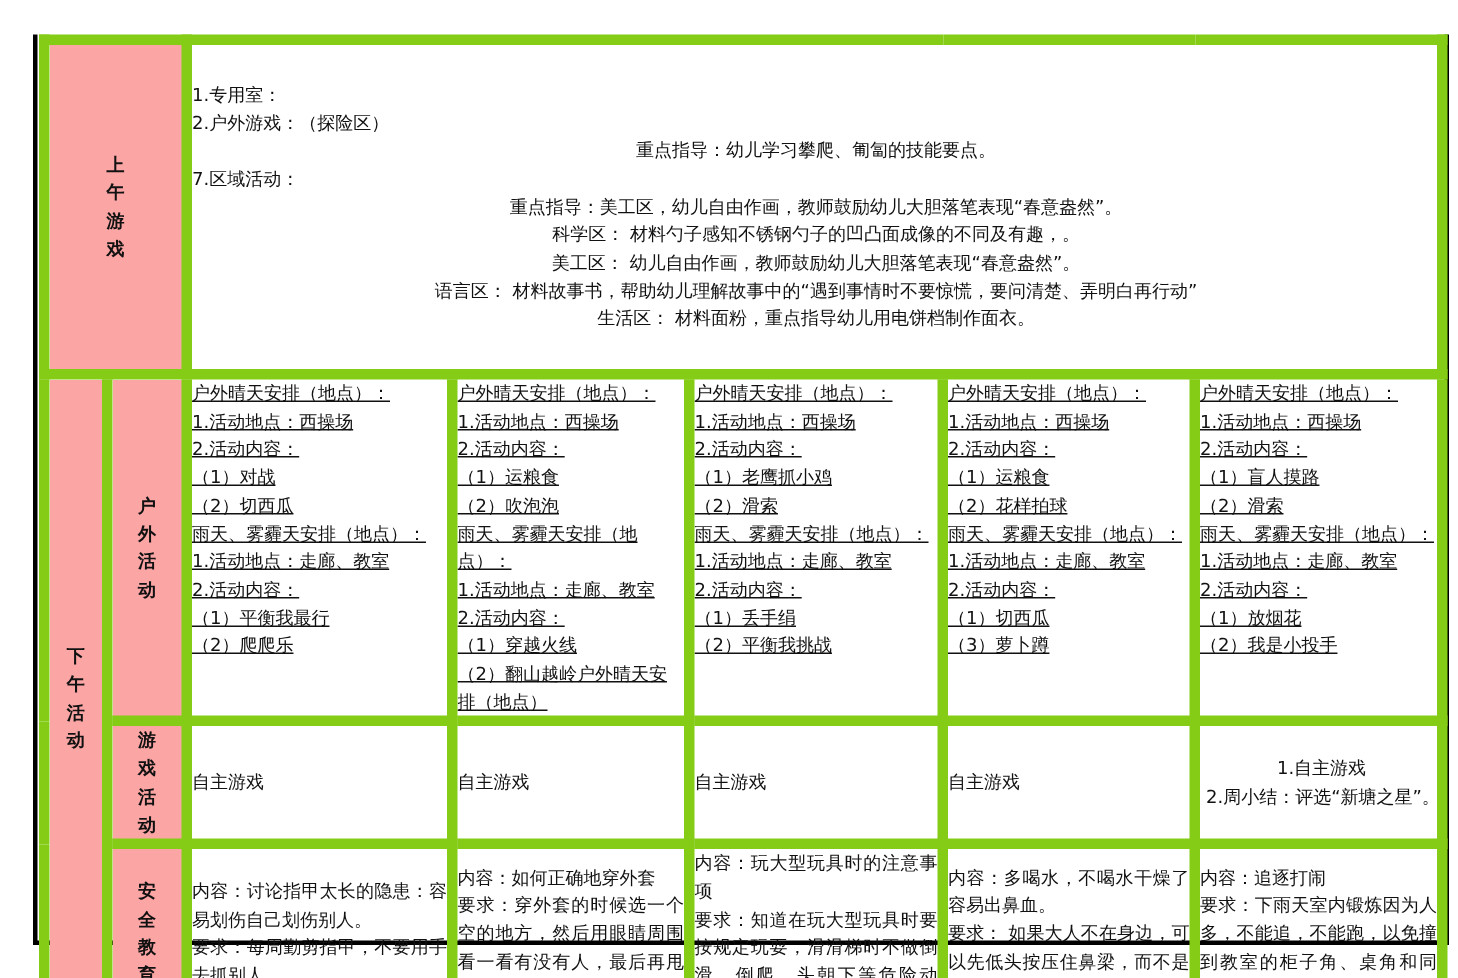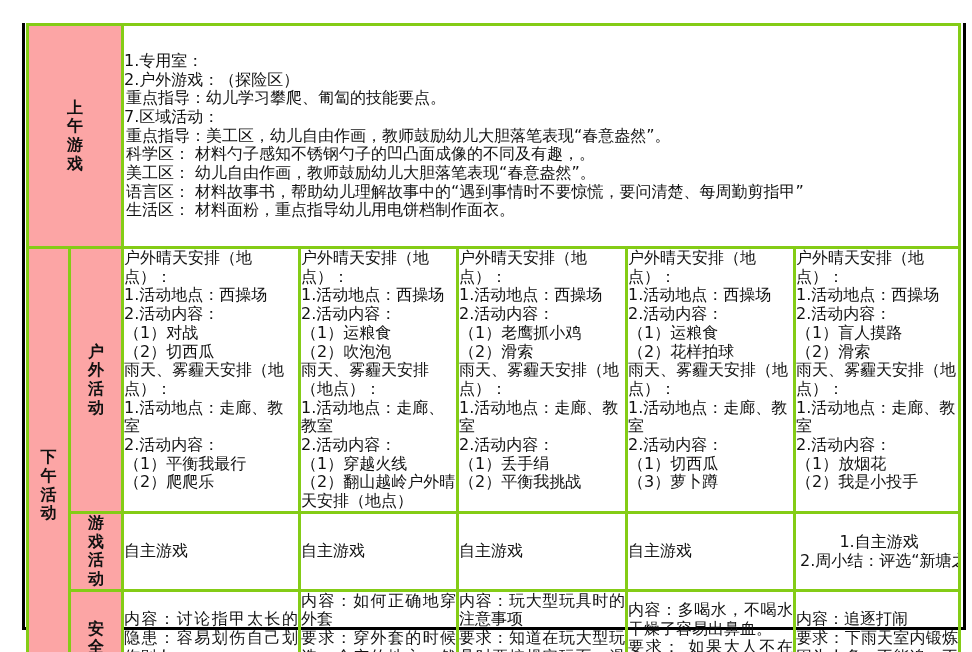--- a/index.html
+++ b/index.html
@@ -9,33 +9,33 @@
     position: absolute; left: 22px; top: 23px;
     width: 936px; height: 603px;
     border-left: 3px solid #000; border-right: 3px solid #000; border-bottom: 3px solid #000;
     padding: 0 1px 1px 1px;
   }
   table.plan {
     border-collapse: collapse; table-layout: fixed;
     width: 932px; height: 603px;
   }
   table.plan td {
-    border: 3px solid #84cc16; padding: 0; overflow: hidden;
-    font-size: 16px; line-height: 18.7px;
+    border: 7px solid #84cc16; padding: 0; overflow: hidden;
+    font-size: 12px; line-height: 18.7px;
   }
   td.label {
     background: #fca5a5; text-align: center; vertical-align: middle;
     font-weight: bold; font-size: 15px; line-height: 19.5px;
   }
   td.label .vtext { display: inline-block; width: 16px; word-break: break-all; white-space: normal; }
   td.morning-content { vertical-align: middle; padding: 0 4px 0 5px; line-height: 19px; }
   .line { display: block; white-space: nowrap; }
-  .indent { padding-left: 2px; }
+  .indent { padding-left: 2px; text-align: center; }
   td.outdoor-cell { vertical-align: top; padding: 1px 4px 0 4px; }
-  td.outdoor-cell .line { white-space: normal; }
+  td.outdoor-cell .line { white-space: normal; text-decoration: underline; }
   td.game-cell { vertical-align: middle; text-align: left; }
   td.game-cell.list { text-align: center; padding-left: 4px; line-height: 19px; }
   td.safety-cell { vertical-align: middle; padding: 0 4px; line-height: 19px; text-align: justify; }
   td.safety-cell .line { white-space: normal; }
 </style>
 </head>
 <body>
 
 <div class="frame">
 <table class="plan">
@@ -55,21 +55,21 @@
       <span class="vtext">上午游戏</span>
     </td>
     <td class="morning-content" colspan="5">
       <span class="line">1.专用室：</span>
       <span class="line">2.户外游戏：（探险区）</span>
       <span class="line indent">重点指导：幼儿学习攀爬、匍匐的技能要点。</span>
       <span class="line">7.区域活动：</span>
       <span class="line indent">重点指导：美工区，幼儿自由作画，教师鼓励幼儿大胆落笔表现“春意盎然”。</span>
       <span class="line indent">科学区：  材料勺子感知不锈钢勺子的凹凸面成像的不同及有趣，。</span>
       <span class="line indent">美工区：  幼儿自由作画，教师鼓励幼儿大胆落笔表现“春意盎然”。</span>
-      <span class="line indent">语言区：  材料故事书，帮助幼儿理解故事中的“遇到事情时不要惊慌，要问清楚、每周勤剪指甲”</span>
+      <span class="line indent">语言区：  材料故事书，帮助幼儿理解故事中的“遇到事情时不要惊慌，要问清楚、弄明白再行动”</span>
       <span class="line indent">生活区：  材料面粉，重点指导幼儿用电饼档制作面衣。</span>
     </td>
   </tr>
 
   <tr style="height:207px">
     <td class="label" rowspan="3">
       <span class="vtext">下午活动</span>
     </td>
     <td class="label">
       <span class="vtext">户外活动</span>

